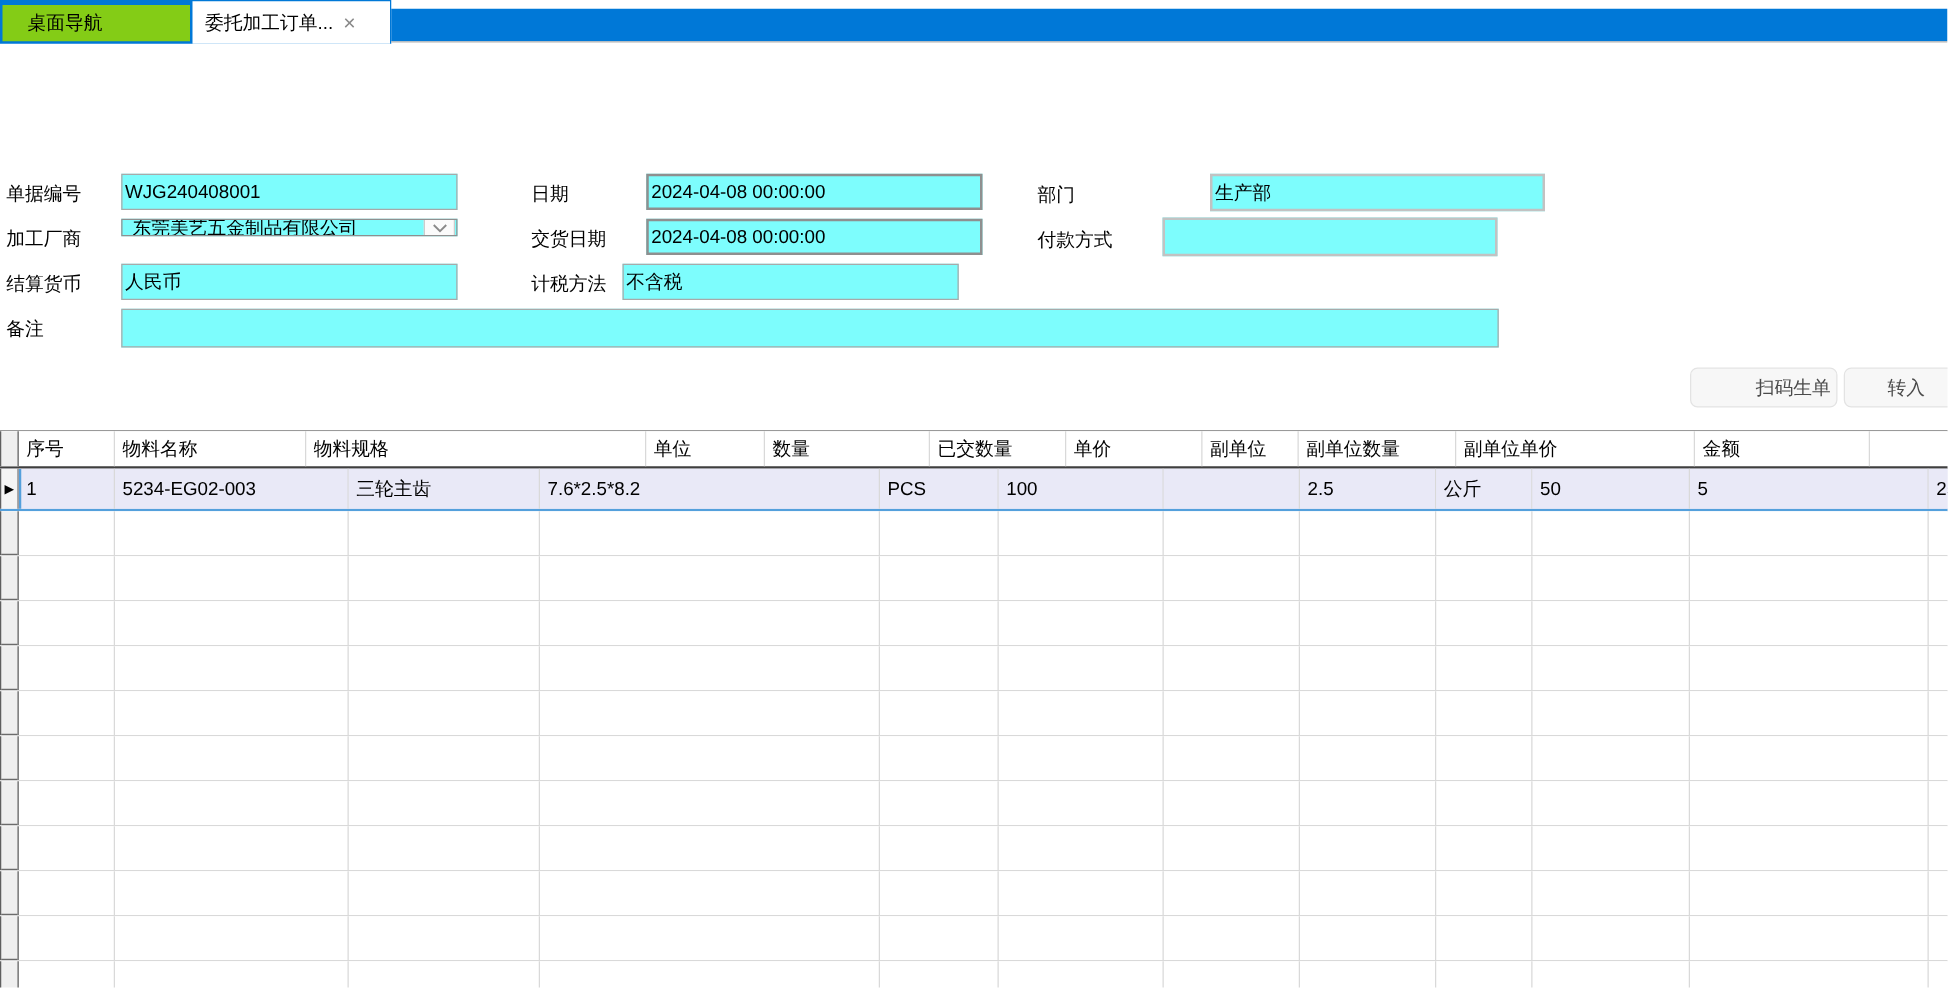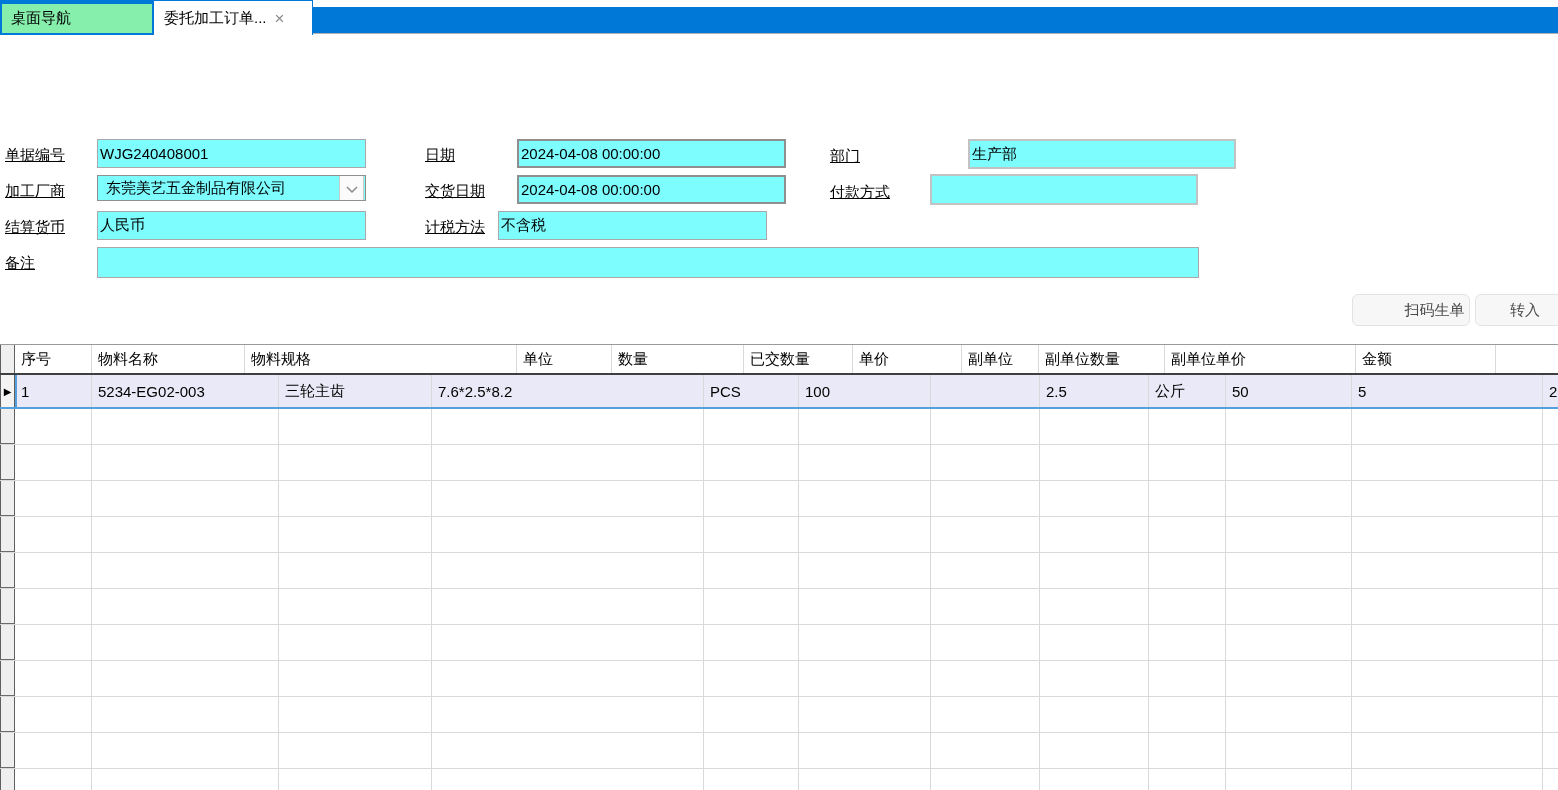--- a/index.html
+++ b/index.html
@@ -7,26 +7,26 @@
   body {
     position:relative; overflow:hidden; background:#ffffff;
     font-family:"Liberation Sans", sans-serif; color:#000;
   }
 
   
   .blue-left  { position:absolute; left:0; top:0; width:313px; height:35px; background:#0078d7; }
   .blue-right { position:absolute; left:313px; top:7px; right:0; height:26px; background:#0078d7; }
   .tabbar-underline { position:absolute; left:313px; top:33px; right:0; height:1px; background:#b2b2b2; }
   .tab { position:absolute; box-sizing:border-box; font-size:15px; display:flex; align-items:center; cursor:default; }
-  .tab-inactive { left:2px; top:4px; width:150px; height:29px; background:#86efac; padding-left:9px; color:#000; }
+  .tab-inactive { left:2px; top:4px; width:150px; height:29px; background:#84cc16; padding-left:20px; color:#000; }
   .tab-active   { left:154px; top:1px; width:158px; height:34px; background:#ffffff; padding:0 8px 0 10px; color:#000; }
   .tab-active .close { margin-left:8px; color:#8a8a8a; font-size:17px; line-height:17px; }
 
   
-  .lbl { position:absolute; font-size:15px; color:#000; white-space:nowrap;text-decoration:underline; }
+  .lbl { position:absolute; font-size:15px; color:#000; white-space:nowrap; }
   .field {
     position:absolute; box-sizing:border-box; background:#7dfdfd;
     border:1px solid #a9a9a9; font-size:15px; color:#000;
     display:flex; align-items:center; padding-left:2px; white-space:nowrap; overflow:hidden;
   }
   .field.bold-border { border:2px solid #8f8f8f; }
   .field.soft-border { border:2px solid #c2c2c2; }
   .combo { padding-left:0; border:1px solid #8f8f8f; }
   .combo .combo-text { flex:1; padding-left:8px; overflow:hidden; white-space:nowrap; }
   .combo .combo-btn {
@@ -81,21 +81,21 @@
   <div class="tab tab-active">
     <span>委托加工订单...</span>
     <span class="close">×</span>
   </div>
 </div>
 
 <span class="lbl" style="left:5px;top:146px">单据编号</span>
 <div class="field" style="left:97px;top:139px;width:269px;height:29px">WJG240408001</div>
 
 <span class="lbl" style="left:5px;top:182px">加工厂商</span>
-<div class="field combo" style="left:97px;top:175px;width:269px;height:26px">
+<div class="field combo" style="left:97px;top:175px;width:269px;height:14px">
   <span class="combo-text">东莞美艺五金制品有限公司</span>
   <span class="combo-btn">
     <span>
       <svg width="12" height="8" viewBox="0 0 12 8">
           <polyline points="1,1 6,6 11,1" fill="none" stroke="#8a8a8a" stroke-width="1.5"></polyline>
         </svg>
     </span>
   </span>
 </div>
 

